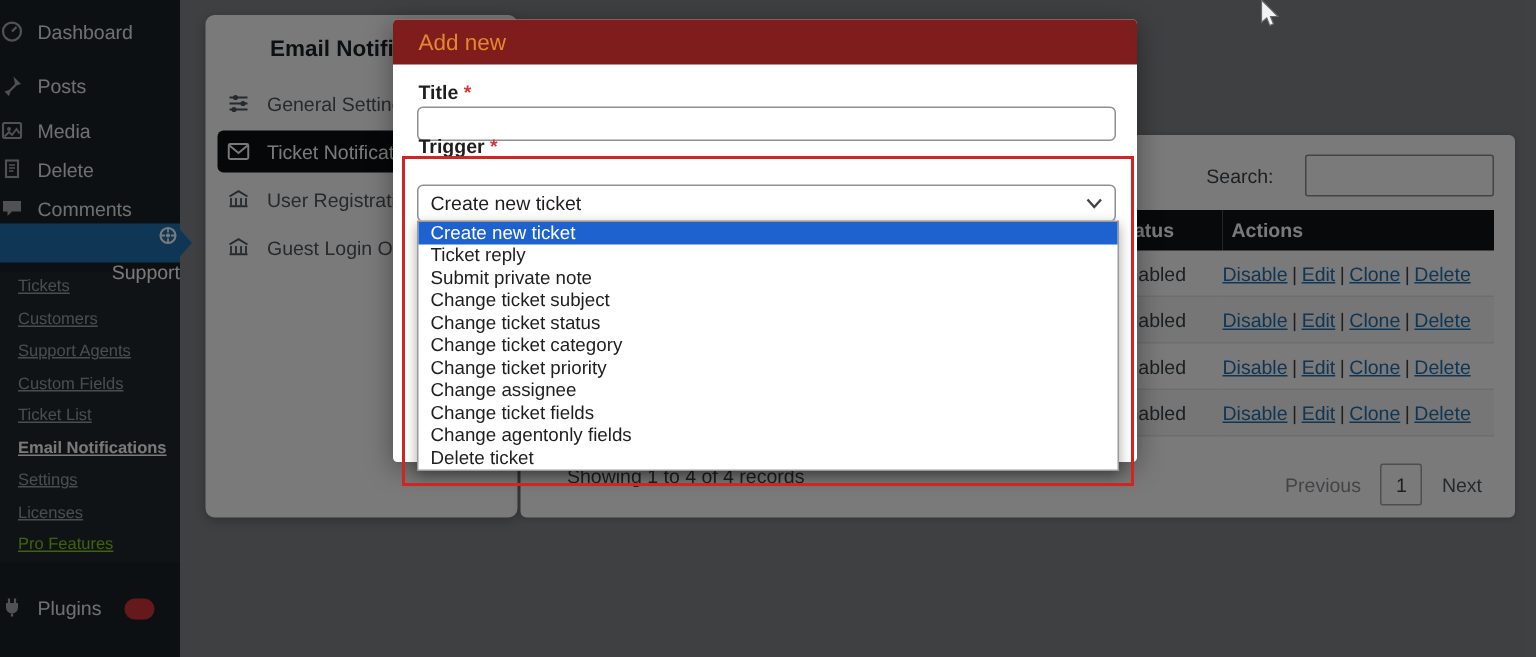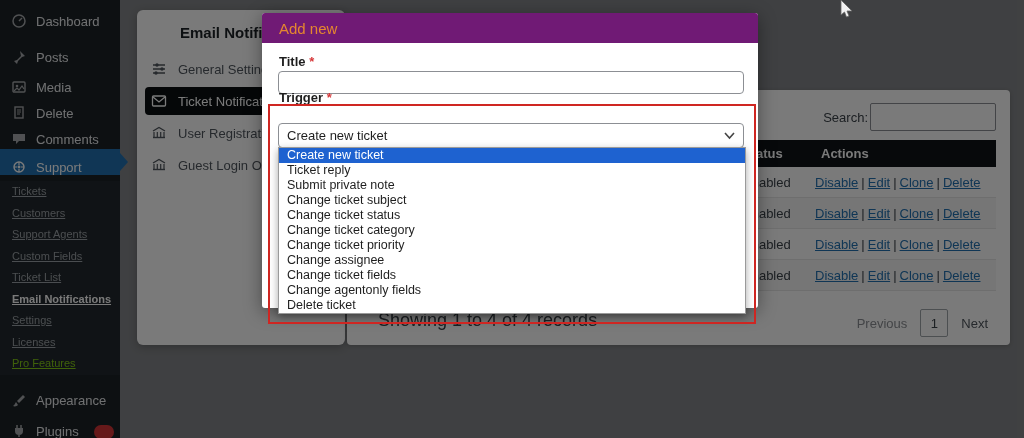--- a/index.html
+++ b/index.html
@@ -4,27 +4,27 @@
 <style>
   html,body{margin:0;padding:0;}
   body{
     width:1024px;height:438px;position:relative;overflow:hidden;
     background:#85878a;font-family:"Liberation Sans",sans-serif;
     -webkit-font-smoothing:antialiased;
   }
   svg{display:block;}
   
   .sidebar{position:absolute;left:0;top:0;width:120px;height:438px;background:#1d2327;z-index:1;}
-  .sb-item{display:flex;align-items:center;height:24px;padding-left:11px;gap:9px;
+  .sb-item{display:flex;align-items:center;height:24px;padding-left:0;gap:9px;
     color:#e8eaec;font-size:13px;cursor:pointer;white-space:nowrap;}
   .sb-item .ic{width:16px;height:16px;color:#a7aaad;flex:0 0 16px;}
   .sb-item.first{margin-top:9px;}
   .sb-item.gap{margin-top:12px;}
   .sb-item.mt2{margin-top:2px;align-items:flex-end;}
-  .sb-item.active{background:#2271b1;height:26px;position:relative;color:#fff;}
+  .sb-item.active{background:#2271b1;height:26px;position:relative;color:#fff;flex-direction:column;}
   .sb-item.active .ic{color:#fff;}
   .sb-item.active:after{content:"";position:absolute;right:-8px;top:50%;margin-top:-9px;
     border:9px solid transparent;border-left:8px solid #2271b1;border-right:0;}
   .submenu{margin:6px 0 0 0;padding:0 0 0 12px;list-style:none;background:#23292e;}
   .submenu li{line-height:21.5px;font-size:11px;color:#9ca2a7;cursor:pointer;white-space:nowrap;text-decoration:underline;}
   .submenu li.current{color:#ffffff;font-weight:bold;}
   .submenu li.highlight{color:#84cc16;}
   .sb-bottom{margin-top:14px;}
   .badge{display:inline-block;min-width:20px;height:14px;border-radius:8px;background:#d63638;
     margin-left:6px;vertical-align:middle;}
@@ -34,47 +34,47 @@
   .panel-title{margin:14px 0 0 43px;font-size:15px;font-weight:bold;color:#1d2327;white-space:nowrap;}
   .tabs{margin-top:14px;}
   .tab{display:flex;align-items:center;height:28px;margin:4px 8px;padding-left:6px;gap:11px;
     font-size:13px;color:#50575e;cursor:pointer;white-space:nowrap;border-radius:4px;}
   .tab .ic{width:16px;height:16px;color:#50575e;flex:0 0 16px;}
   .tab.active{background:#0c1012;color:#fff;width:190px;}
   .tab.active .ic{color:#fff;}
   
   .card-right{position:absolute;left:347px;top:90px;width:663px;height:255px;background:#fff;
     border-radius:4px;box-shadow:0 1px 4px rgba(0,0,0,.2);z-index:2;}
-  .search-row{position:absolute;top:13px;right:14px;display:flex;align-items:center;gap:2px;}
+  .search-row{position:absolute;top:13px;right:14px;display:flex;align-items:center;gap:21px;}
   .search-row label{font-size:13px;color:#3c434a;}
   .search-row input{width:126px;height:28px;border:1px solid #8c8f94;background:#fff;
     border-radius:2px;font-size:13px;padding:0 6px;box-sizing:border-box;}
   .tbl{position:absolute;left:15px;top:50px;width:634px;border-collapse:collapse;table-layout:fixed;}
   .tbl th{background:#101418;color:#fff;font-size:13px;font-weight:bold;text-align:left;
     height:27px;padding:0 0 0 6px;}
   .tbl th.spacer,.tbl td.spacer{padding:0;}
   .tbl td{height:30px;font-size:13px;color:#3c434a;padding:0 0 0 6px;border-bottom:1px solid #e5e5e5;}
   .tbl td.acts{padding:0;}
   .tbl tr.alt td{background:#f6f7f7;}
   .col-spacer{width:375px;}
   .col-status{width:78px;}
   .tbl a{color:#2271b1;text-decoration:underline;cursor:pointer;}
   .sep{color:#3c434a;text-decoration:none;padding:0 3px;}
-  .summary{position:absolute;left:31px;top:220px;font-size:18px;color:#3c434a;white-space:nowrap;}
+  .summary{position:absolute;left:31px;top:220px;font-size:13px;color:#3c434a;white-space:nowrap;}
   .pager{position:absolute;right:22px;top:215px;height:36px;display:flex;align-items:center;gap:13px;}
   .pager .prev{font-size:13px;color:#8c8f94;cursor:pointer;}
   .pager .next{font-size:13px;color:#50575e;cursor:pointer;text-align:center;}
   .pager .page{width:26px;height:26px;border:1px solid #a0a5aa;border-radius:2px;display:flex;
     align-items:center;justify-content:center;font-size:13px;color:#3c434a;cursor:pointer;}
   
   .overlay{position:absolute;inset:0;background:rgba(0,0,0,0.52);z-index:10;}
   
   .modal{position:absolute;left:262px;top:13px;width:496px;height:295px;background:#fff;
     border-radius:3px;box-shadow:0 4px 18px rgba(0,0,0,.4);z-index:20;}
-  .modal-header{height:30px;background:#701a75;border-radius:3px 3px 0 0;display:flex;align-items:center;
+  .modal-header{height:30px;background:#7f1d1d;border-radius:3px 3px 0 0;display:flex;align-items:center;
     padding-left:17px;font-size:15px;color:#e5872f;}
   .fld-label{position:absolute;left:17px;font-size:13px;font-weight:600;color:#1e1e1e;}
   .req{color:#d63638;font-weight:600;}
   .modal .title-label{top:41px;}
   .modal .title-input{position:absolute;left:16px;top:58px;width:466px;height:23px;
     border:1px solid #8c8f94;border-radius:4px;box-sizing:border-box;font-size:13px;padding:0 8px;}
   .modal .trigger-label{top:77px;}
   .select{position:absolute;left:16px;top:110px;width:466px;height:25px;border:1px solid #8c8f94;
     border-radius:4px;box-sizing:border-box;background:#fff;display:flex;align-items:center;
     font-size:13px;color:#1e1e1e;padding:0 8px;justify-content:space-between;cursor:pointer;}
@@ -154,29 +154,20 @@
     <li>Support Agents</li>
     <li>Custom Fields</li>
     <li>Ticket List</li>
     <li class="current">Email Notifications</li>
     <li>Settings</li>
     <li>Licenses</li>
     <li class="highlight">Pro Features</li>
   </ul>
 
   <div class="sb-bottom">
-    <div class="sb-item">
-      <span class="ic">
-        <svg viewBox="0 0 16 16" width="16" height="16">
-            <path d="M12 2l2 2-6 6-2-2z" fill="currentColor"></path>
-            <path d="M5 9c-1 1-1 3-3 4 2 1 4 0 5-1z" fill="currentColor"></path>
-          </svg>
-      </span>
-      <span>Appearance</span>
-    </div>
     <div class="sb-item mt2">
       <span class="ic">
         <svg viewBox="0 0 16 16" width="16" height="16">
             <path d="M6 2v3M10 2v3" stroke="currentColor" stroke-width="1.5"></path>
             <path d="M4 5h8v3a4 4 0 0 1-8 0z" fill="currentColor"></path>
             <path d="M8 12v2" stroke="currentColor" stroke-width="1.5"></path>
           </svg>
       </span>
       <span>Plugins</span>
       <span class="badge"></span>

